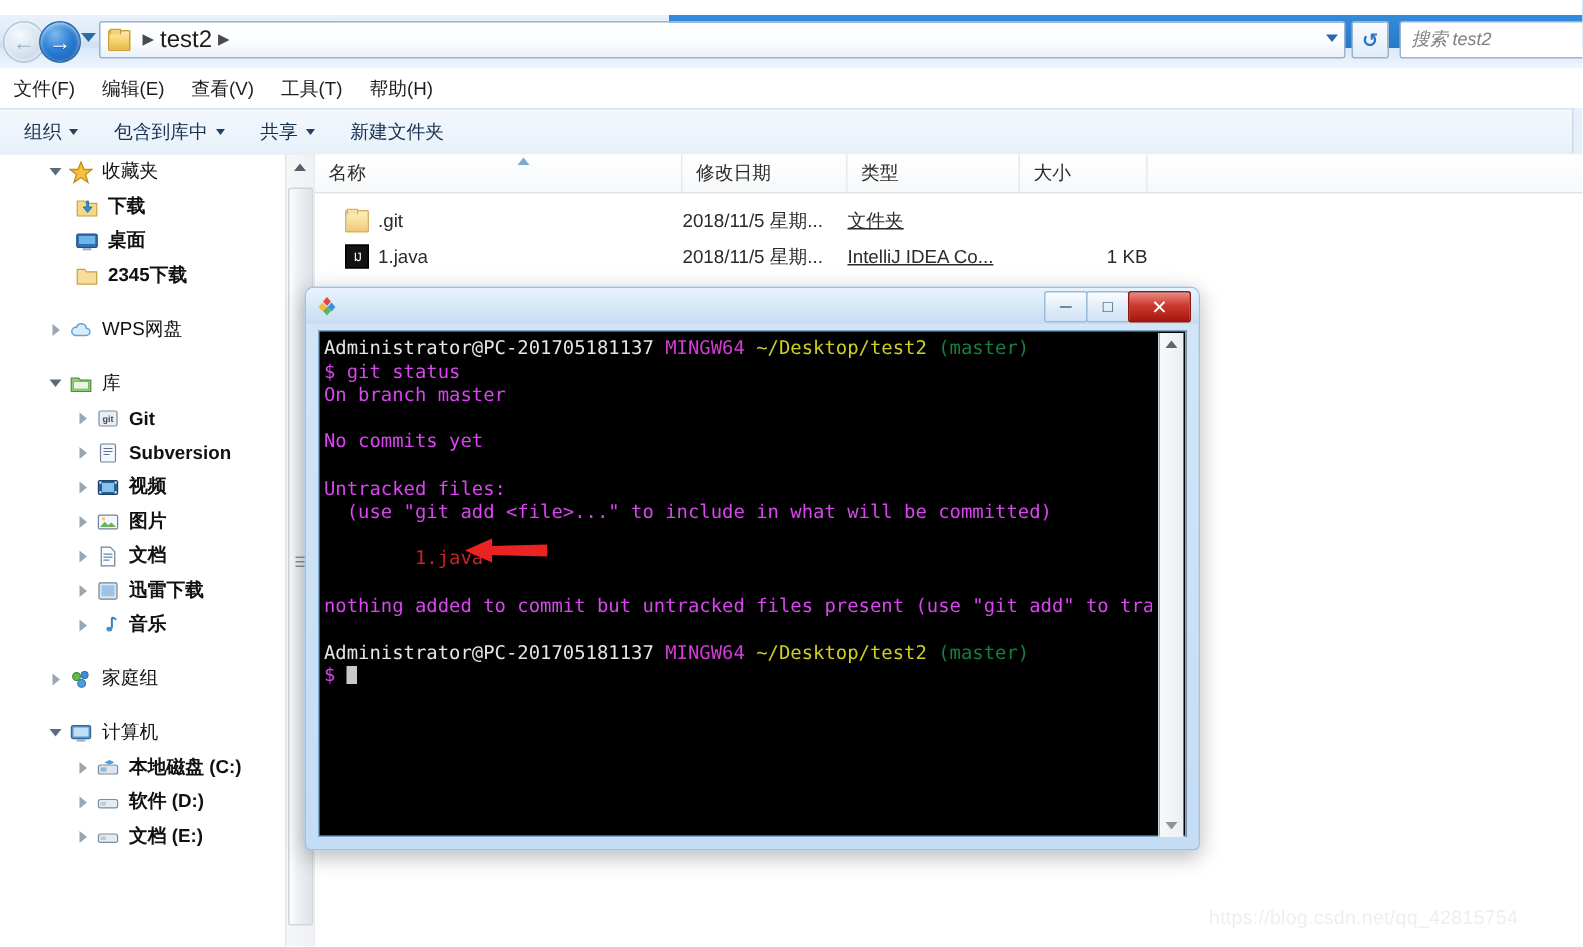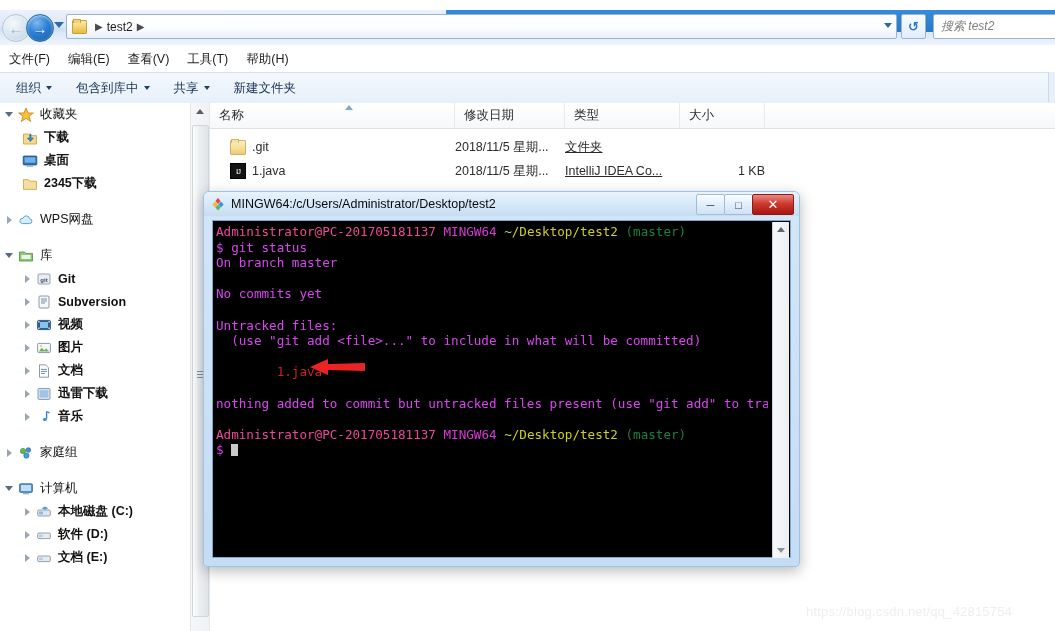--- a/index.html
+++ b/index.html
@@ -38,21 +38,21 @@
      border-left:5px solid transparent;border-right:5px solid transparent;border-top:6px solid #2e6ca8;}
 
   #addr-bar{position:absolute;left:66px;top:14px;width:829px;height:23px;
      background:linear-gradient(180deg,#ffffff 0%,#fbfdff 55%,#eaf1f9 100%);
      border:1px solid #9cb4cc;border-radius:2px;display:flex;align-items:center;}
   #addr-folder-icon{width:13px;height:12px;margin-left:5px;margin-right:4px;border-radius:1px;
      background:linear-gradient(180deg,#fde9a9 0%,#f2cf68 60%,#e2b94b 100%);border:1px solid #c9a13c;position:relative;}
   #addr-folder-icon:before{content:"";position:absolute;left:0;top:-2px;width:6px;height:3px;
      background:#f3d275;border:1px solid #c9a13c;border-bottom:none;border-radius:1px 1px 0 0;}
   .crumb-sep{color:#4a4a4a;font-size:10px;margin:0 4px;}
-  #crumb-text{font-size:12px;color:#1b1b1b;text-align:right;}
+  #crumb-text{font-size:16px;color:#1b1b1b;text-align:right;}
   #addr-dropdown{position:absolute;right:4px;top:8px;width:0;height:0;
      border-left:4px solid transparent;border-right:4px solid transparent;border-top:5px solid #2a69a9;}
   #refresh-btn{position:absolute;left:901px;top:14px;width:23px;height:23px;
      background:linear-gradient(180deg,#f7fbff 0%,#e2edf9 100%);border:1px solid #9cb4cc;border-radius:2px;
      display:flex;align-items:center;justify-content:center;color:#2a74c4;font-size:13px;font-weight:bold;}
   #search-box{position:absolute;left:933px;top:14px;width:122px;height:23px;
      background:#fff;border:1px solid #9cb4cc;border-radius:2px;display:flex;align-items:center;}
   #search-placeholder{font-style:italic;color:#808080;font-size:12px;margin-left:7px;}
 
   
@@ -60,21 +60,21 @@
   .menu-item{font-size:12.5px;color:#1d1d1d;padding:2px 9px;cursor:default;}
   #toolbar{position:absolute;left:0;top:72px;width:1055px;height:30px;
      background:linear-gradient(180deg,#f3f8fd 0%,#e7f0fa 100%);
      border-top:1px solid #d5e1ef;border-bottom:1px solid #ccd9e8;display:flex;align-items:center;}
   .tool-item{font-size:12.5px;color:#15314f;padding:0 8px;margin-left:8px;display:flex;align-items:center;gap:5px;cursor:default;}
   .tri-down{width:0;height:0;border-left:3.5px solid transparent;border-right:3.5px solid transparent;border-top:4.5px solid #24405f;}
   #toolbar-right-edge{position:absolute;right:0;top:72px;width:6px;height:30px;background:#e7f0fa;border-left:1px solid #ccd9e8;}
 
   
   #sidebar{position:absolute;left:0;top:103px;width:190px;height:528px;background:#fff;overflow:hidden;}
-  .nav-row{height:23px;display:flex;align-items:center;font-size:12.5px;color:#111;padding-left:4px;cursor:default;}
+  .nav-row{height:23px;display:flex;align-items:center;font-size:12.5px;color:#111;padding-left:4px;cursor:default;margin-left:28px;}
   .nav-row.l0{padding-left:4px;font-weight:normal;}
   .nav-row.l1{padding-left:22px;font-weight:bold;}
   .expander{width:12px;height:12px;margin-right:2px;position:relative;flex:0 0 12px;}
   .expander.closed:after{content:"";position:absolute;left:3px;top:2px;width:0;height:0;
      border-top:4px solid transparent;border-bottom:4px solid transparent;border-left:5px solid #9aa6b1;}
   .expander.open:after{content:"";position:absolute;left:1px;top:3px;width:0;height:0;
      border-left:4px solid transparent;border-right:4px solid transparent;border-top:5px solid #5c6b7a;}
   .nav-ico{width:16px;height:16px;margin-right:6px;flex:0 0 16px;position:relative;}
   .nav-label{white-space:nowrap;}
   .nav-gap{height:13px;}
@@ -122,21 +122,21 @@
      display:flex;align-items:center;justify-content:center;font-size:11px;color:#1f3b55;
      background:linear-gradient(180deg,#fbfdff 0%,#e2eefa 50%,#cfe2f4 100%);}
   #btn-min{right:74px;width:27px;}
   #btn-max{right:46px;width:27px;}
   #btn-close{right:5px;width:40px;color:#fff;font-weight:bold;font-size:13px;
      background:linear-gradient(180deg,#e98b84 0%,#cf3a30 45%,#a5170f 100%);border-color:#8c1a13;}
   #term-screen{position:absolute;left:8px;top:28px;width:579px;height:338px;background:#000;border:1px solid #7fa8cd;box-sizing:border-box;}
   #term-text{position:absolute;left:3px;top:3px;width:552px;height:330px;overflow:hidden;
      font-family:"DejaVu Sans Mono","Liberation Mono",monospace;font-size:12.6px;line-height:15.6px;
      white-space:pre;color:#c8c8c8;}
-  .c-green{color:#ec4899;}
+  .c-green{color:#e5e5e5;}
   .c-magenta{color:#d63ad6;}
   .c-yellow{color:#cfcf22;}
   .c-cyan{color:#15803d;}
   .c-white{color:#d946ef;}
   .c-red{color:#cb2222;}
   #cursor{display:inline-block;width:7px;height:12px;background:#c9c9c9;vertical-align:-2px;}
   #term-scroll{position:absolute;right:1px;top:1px;width:16px;height:336px;
      background:linear-gradient(90deg,#f7f8fa 0%,#eceff2 100%);border-left:1px solid #c8d2dc;}
   .ts-arrow{position:absolute;left:0;width:16px;height:15px;display:flex;align-items:center;justify-content:center;}
   #ts-up{top:0;}
@@ -472,21 +472,20 @@
 <div id="term-win">
   <div id="term-title-bar">
     <span id="mintty-icon">
       <svg width="14" height="14" viewBox="0 0 14 14">
         <polygon points="7,1 9.6,4 7,7 4.4,4" fill="#e8453c"></polygon>
         <polygon points="4,4.6 6.6,7.6 4,10.6 1.4,7.6" fill="#f6b93b"></polygon>
         <polygon points="10,4.6 12.6,7.6 10,10.6 7.4,7.6" fill="#3d8fd6"></polygon>
         <polygon points="7,7.4 9.6,10.4 7,13.4 4.4,10.4" fill="#57b75a"></polygon>
       </svg>
     </span>
-    <span id="term-title">MINGW64:/c/Users/Administrator/Desktop/test2</span>
     <div class="win-btn" id="btn-min">
       <span>─</span>
     </div>
     <div class="win-btn" id="btn-max">
       <span>□</span>
     </div>
     <div class="win-btn" id="btn-close">
       <span>✕</span>
     </div>
   </div>

